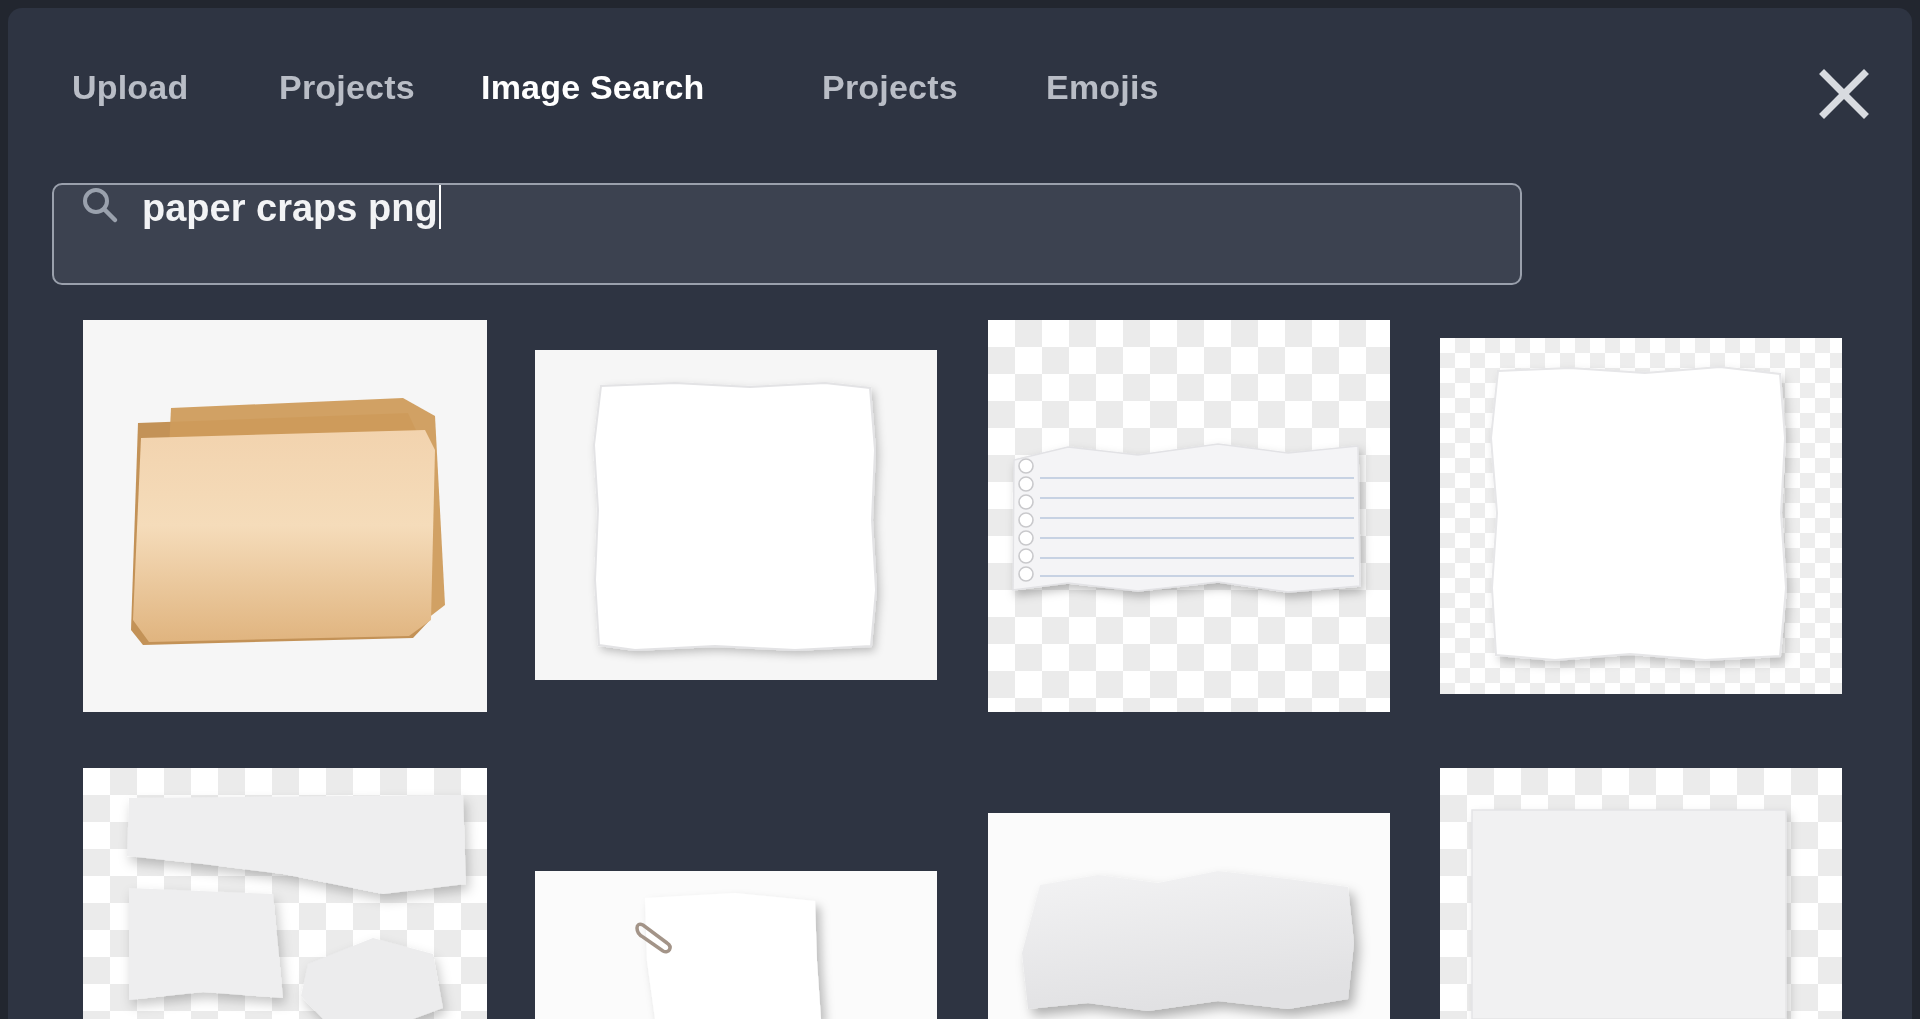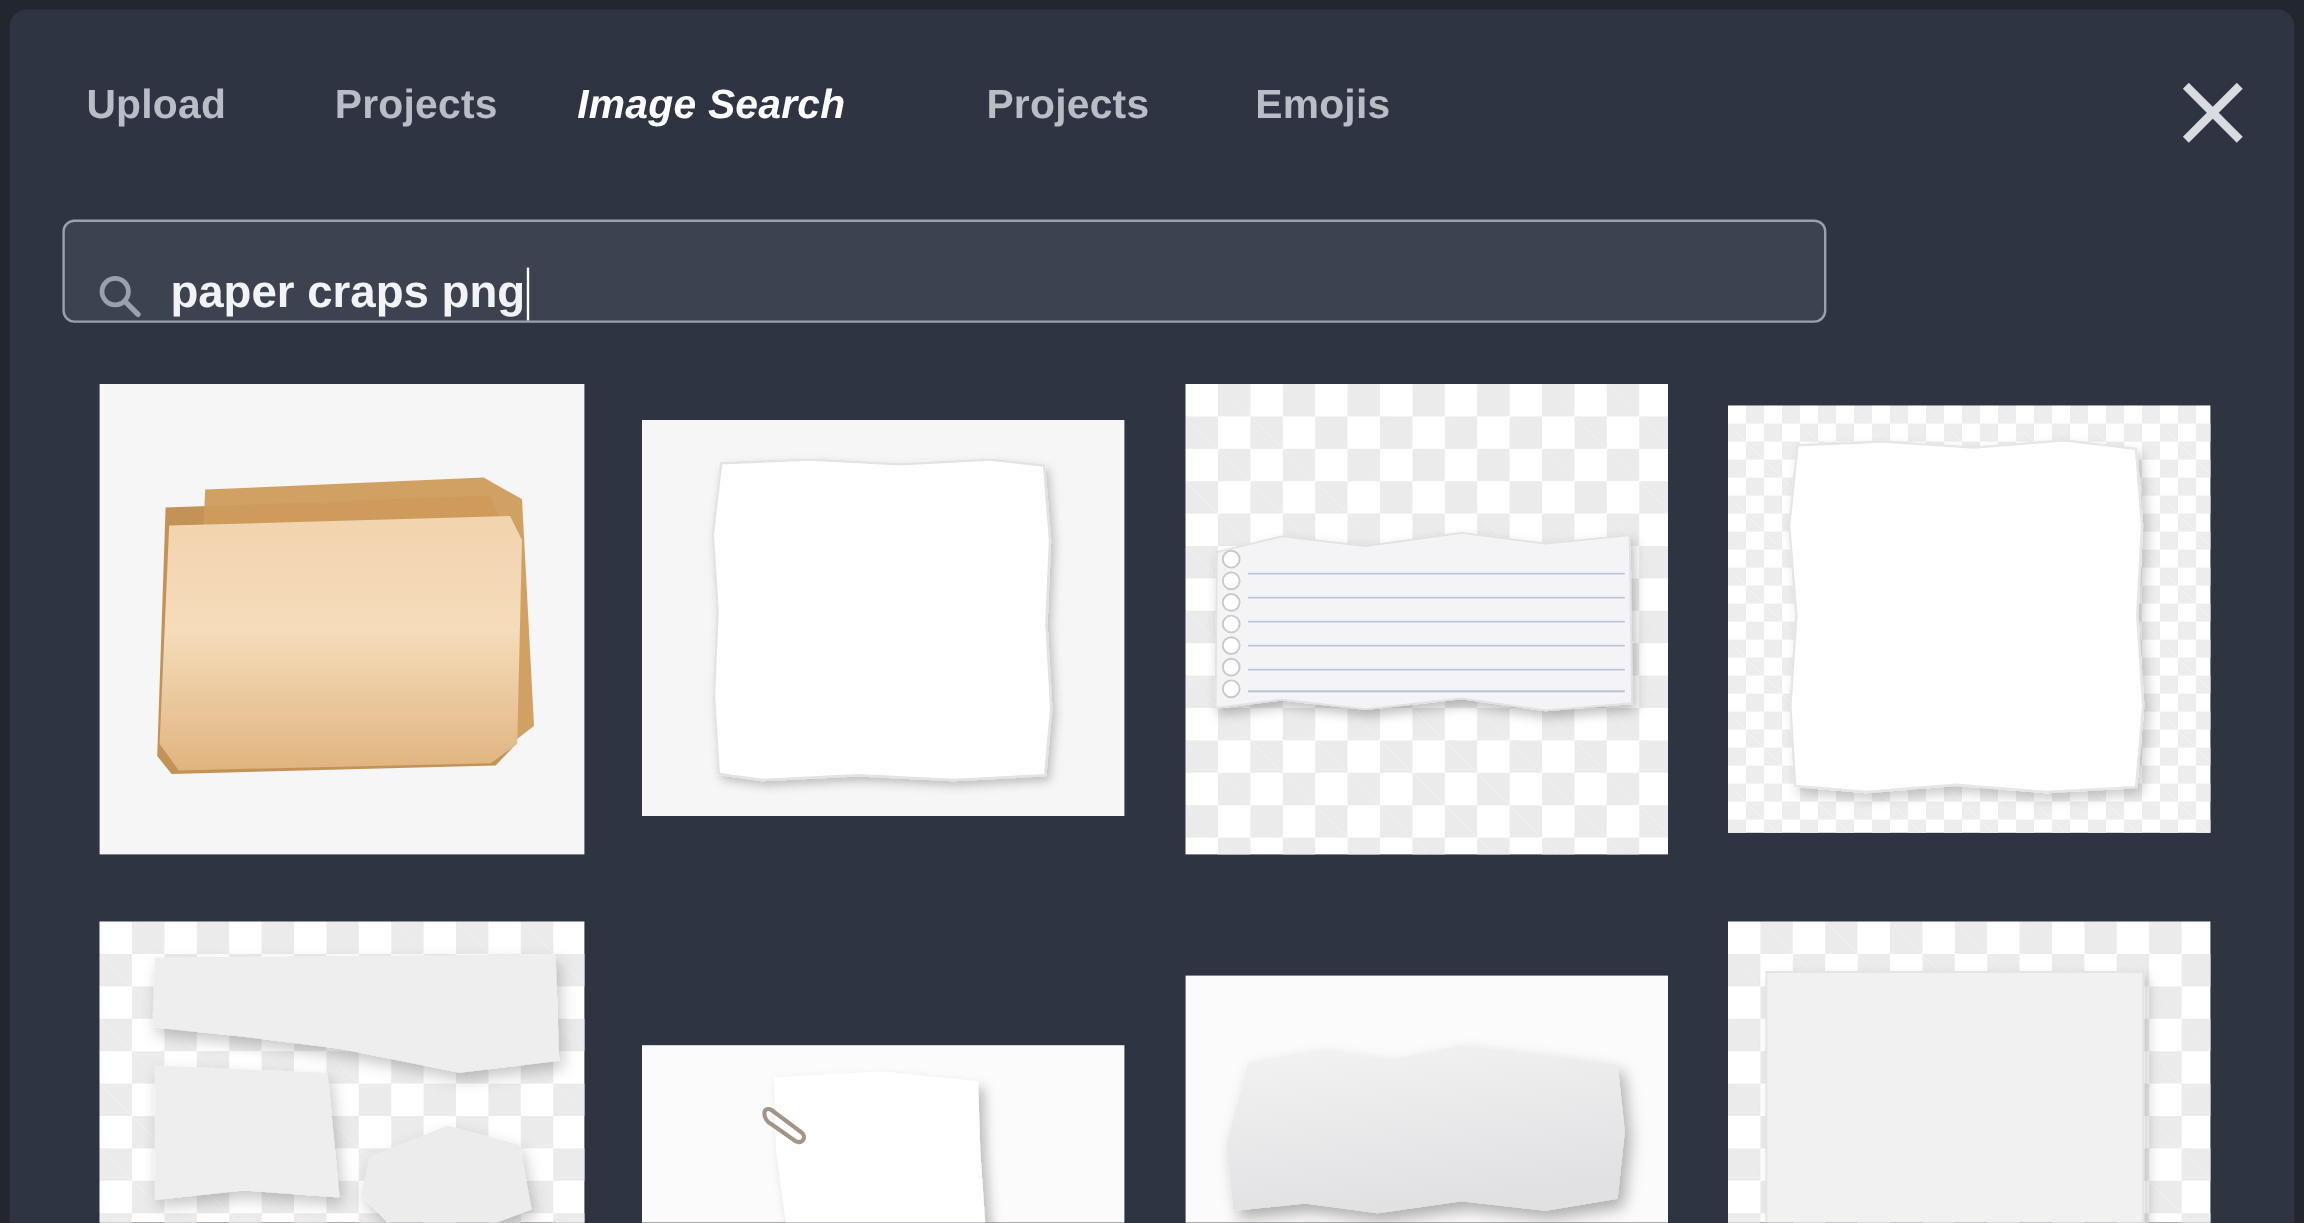--- a/index.html
+++ b/index.html
@@ -34,47 +34,47 @@
     color: #b9bdc6;
     letter-spacing: 0.2px;
     white-space: nowrap;
     cursor: pointer;
     line-height: 42px;
   }
   .tab.active { color: #ffffff; }
 
   #tab-upload       { left: 64px; }
   #tab-library      { left: 271px; }
-  #tab-image-search { left: 473px; font-style: italic; }
+  #tab-image-search { left: 473px; }
   #tab-projects     { left: 814px; }
   #tab-emojis       { left: 1038px; text-align: right; }
 
   #close-btn {
     position: absolute;
     right: 40px; top: 58px;
     width: 56px; height: 56px;
     cursor: pointer;
   }
   #close-btn svg { display: block; width: 56px; height: 56px; }
 
   
   #search-row {
     position: absolute;
     left: 44px; top: 175px;
     width: 1812px; height: 94px;
   }
   #search-field {
     position: absolute;
     left: 0; top: 0;
-    width: 1470px; height: 86px;
+    width: 1470px; height: 102px;
     background: #3c4250;
     border: 2px solid #9aa0ac;
     border-radius: 10px;
     display: flex;
-    align-items: flex-end;
+    align-items: flex-start;
     cursor: text;
   }
   #search-icon {
     margin-left: 26px;
     width: 40px; height: 40px;
     flex: 0 0 auto;
   }
   #search-icon svg { display: block; width: 40px; height: 40px; }
   #search-value {
     margin-left: 22px;

